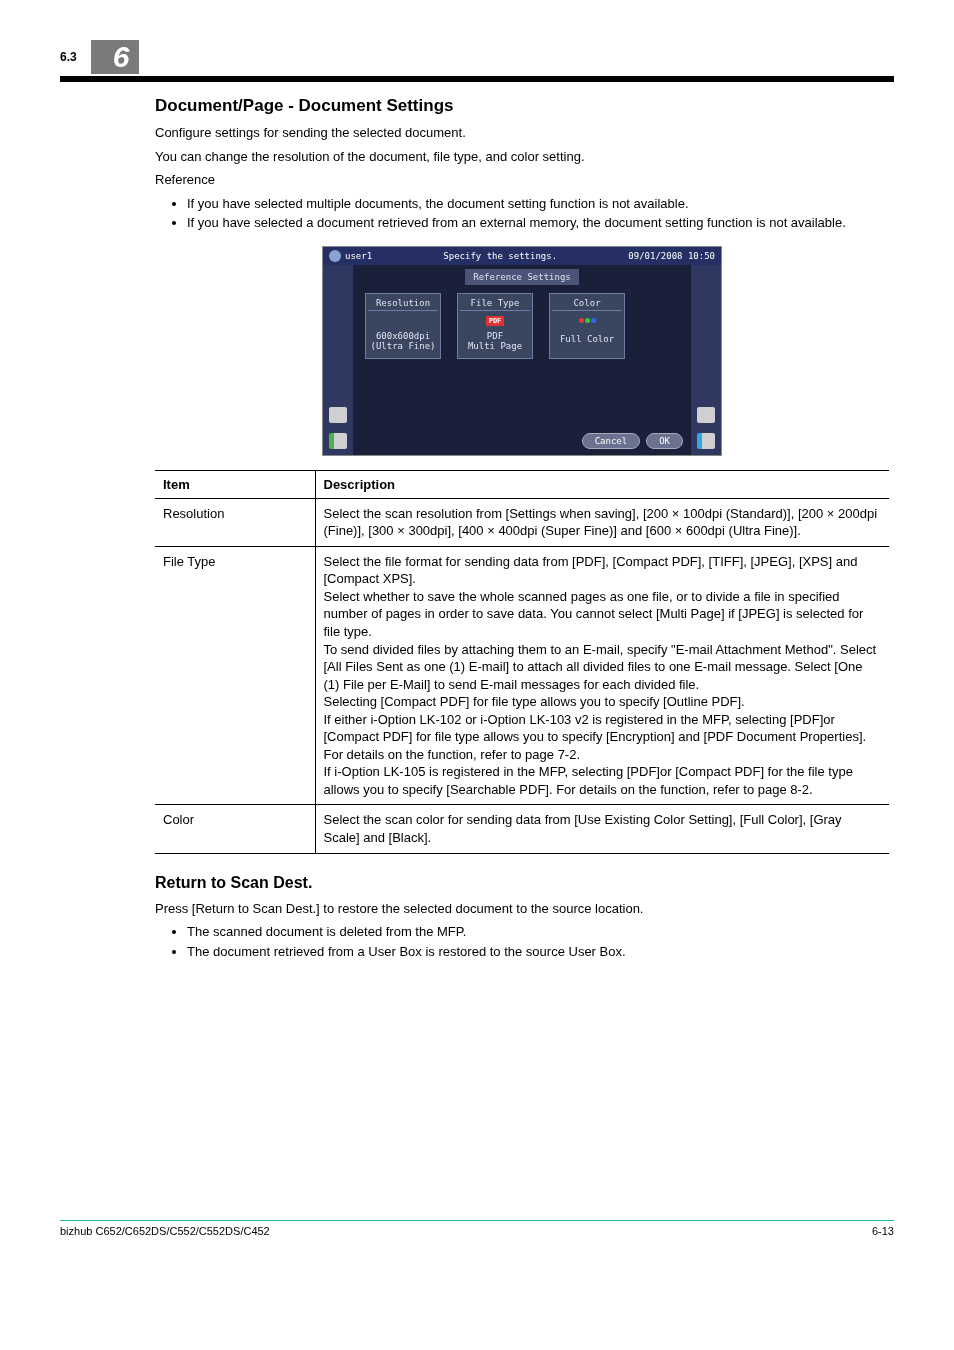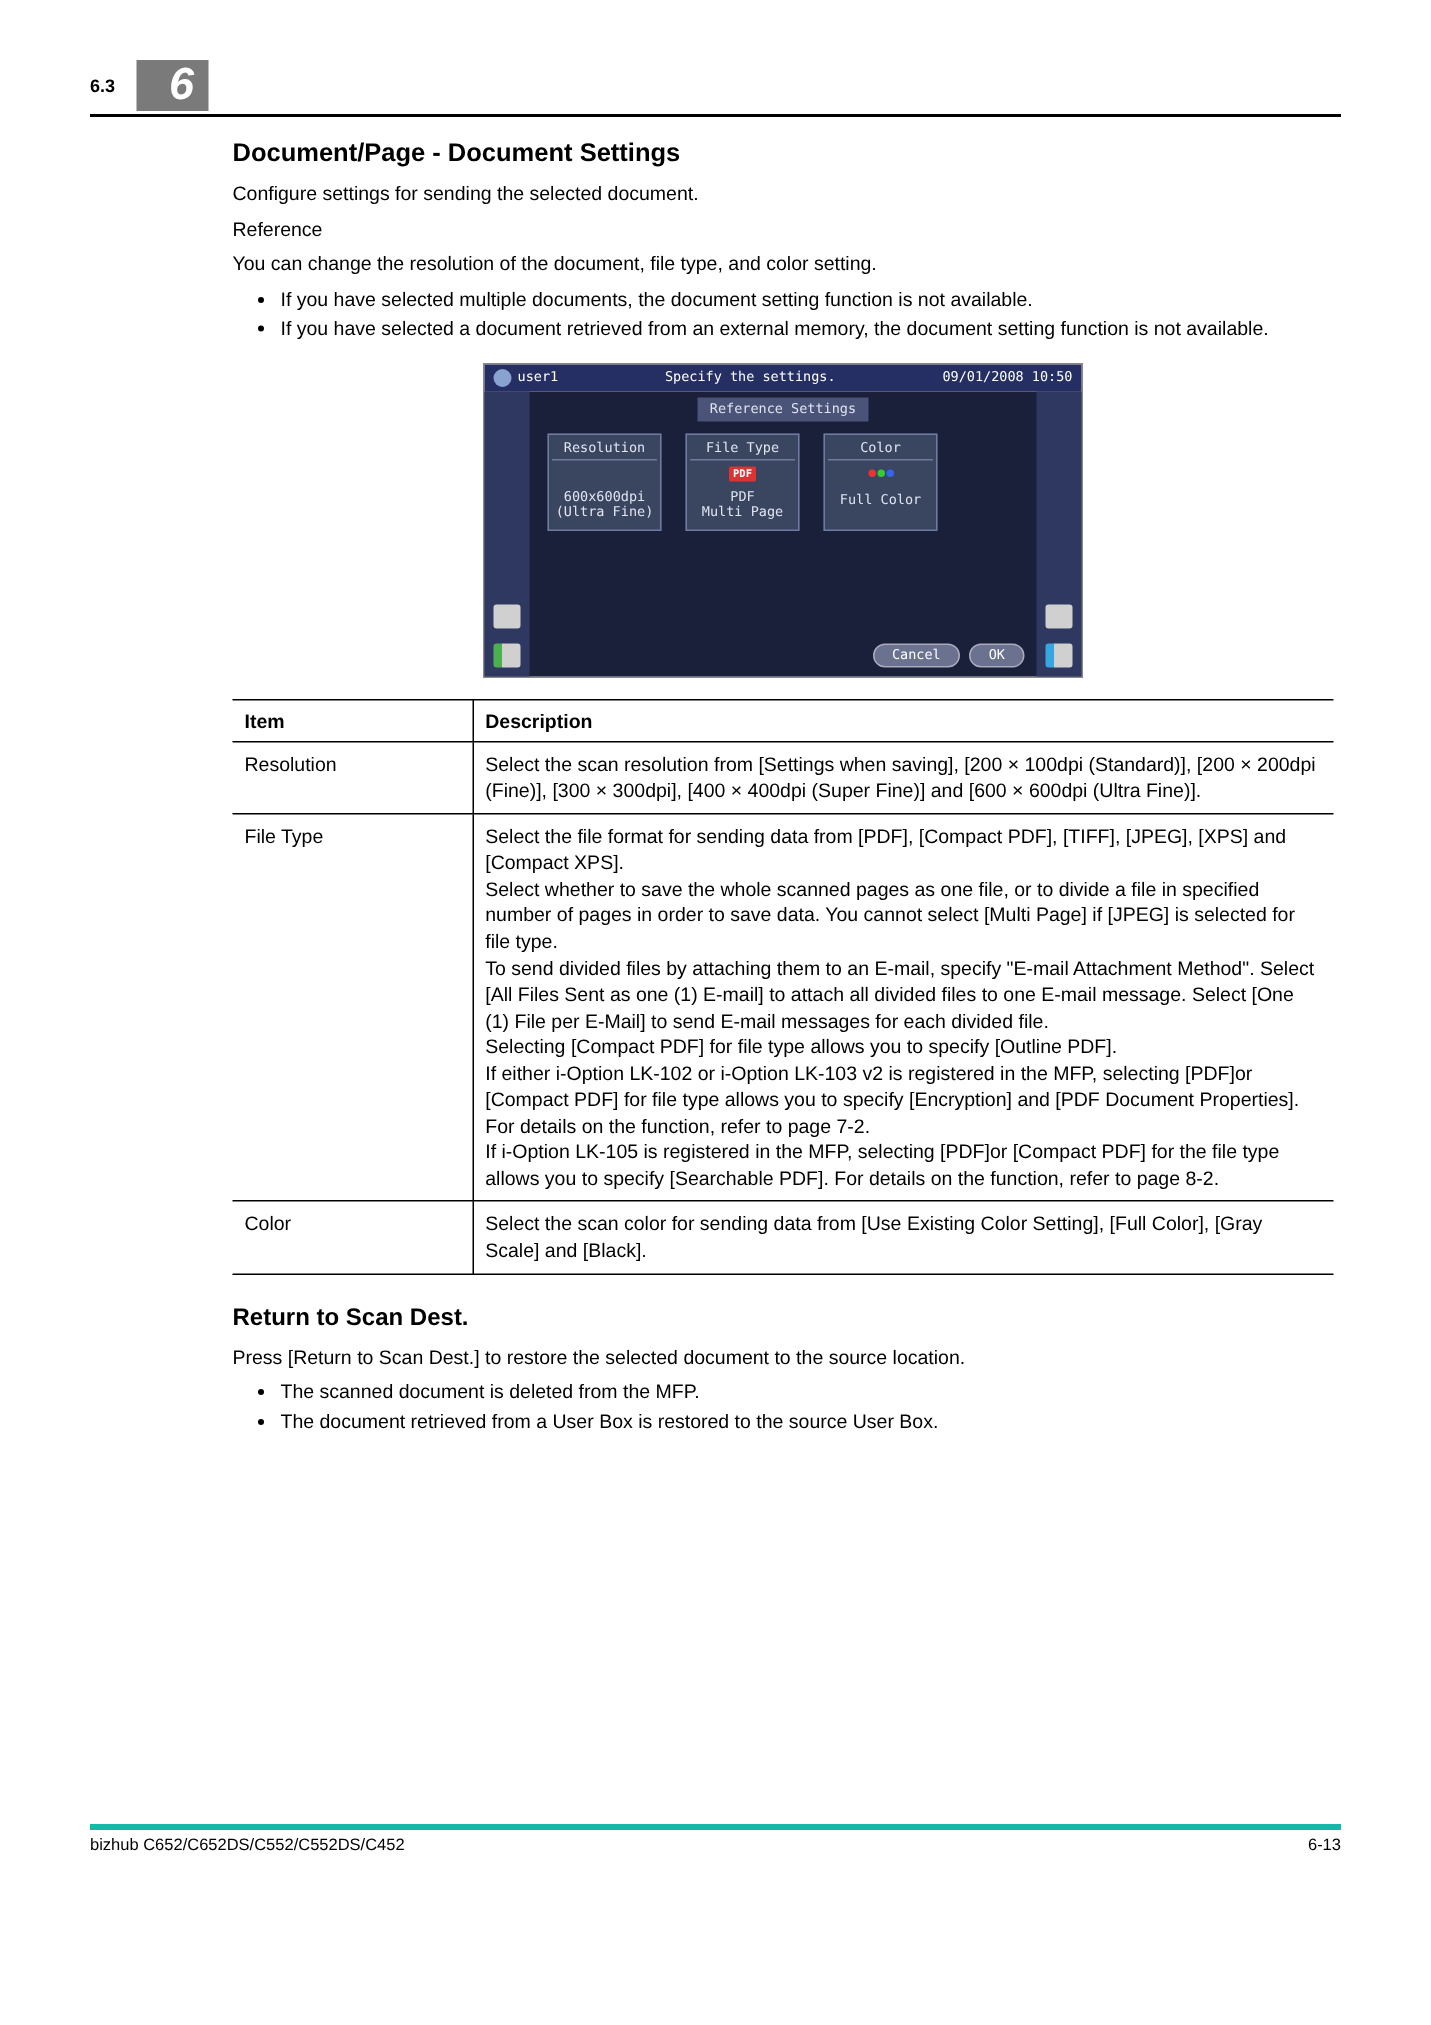--- a/index.html
+++ b/index.html
@@ -5,21 +5,21 @@
   * { box-sizing: border-box; }
   body {
     margin: 0;
     font-family: Arial, Helvetica, sans-serif;
     font-size: 13px;
     color: #000;
     background: #fff;
     width: 954px;
   }
   .page { padding: 40px 60px 30px 60px; }
-  .hdr { display: flex; align-items: center; border-bottom: 2px solid #000000; padding-bottom: 2px; margin-bottom: 10px; }
+  .hdr { display: flex; align-items: center; border-bottom: 6px solid #000000; padding-bottom: 2px; margin-bottom: 10px; }
   .hdr-sec { font-weight: bold; font-size: 12px; margin-right: 14px; }
   .hdr-title { font-weight: bold; font-size: 12px; flex: 1; }
   .hdr-chapnum { font-size: 30px; font-weight: bold; font-style: italic; color: #fff; background: #7a7a7a; padding: 2px 10px 2px 22px; line-height: 1; }
   .content { margin-left: 95px; margin-right: 5px; }
   .h2 { font-size: 17px; font-weight: bold; margin: 14px 0 8px 0; }
   .h2b { font-size: 16px; font-weight: bold; margin: 20px 0 8px 0; }
   p { margin: 6px 0; line-height: 1.35; }
   ul.bul { list-style: disc; padding-left: 32px; margin: 4px 0 10px 0; }
   ul.bul li { margin: 2px 0; line-height: 1.35; }
   .screenshot-wrap { text-align: center; margin: 14px 0; }
@@ -43,36 +43,36 @@
   .color-icon { display:inline-flex; gap:1px; justify-content:center; }
   .color-icon span { width:5px; height:5px; border-radius:50%; }
   .mfp-btns { position: absolute; right: 8px; bottom: 6px; display: flex; gap: 6px; }
   .mfp-btn { background: #6a7290; border: 1px solid #aab; border-radius: 8px; padding: 2px 12px; color: #fff; font-size: 9px; }
 
   table.desc { border-collapse: collapse; width: 100%; margin-top: 8px; }
   table.desc th { text-align: left; font-weight: bold; border-top: 1px solid #000; border-bottom: 1px solid #000; padding: 6px 8px; vertical-align: top; }
   table.desc td { border-bottom: 1px solid #000; padding: 6px 8px; vertical-align: top; line-height: 1.35; }
   table.desc th.c1, table.desc td.c1 { width: 160px; border-right: 1px solid #000; }
 
-  .ftr { display: flex; justify-content: space-between; border-top: 4px solid #14b8a6; margin-top: 260px; padding-top: 4px; font-size: 11px; }
+  .ftr { display: flex; justify-content: space-between; border-top: 1px solid #14b8a6; margin-top: 260px; padding-top: 4px; font-size: 11px; }
 </style>
 </head>
 <body>
 
 <div class="page">
   <div class="hdr">
     <span class="hdr-sec">6.3</span>
     <span class="hdr-chapnum">6</span>
   </div>
 
   <div class="content">
     <div class="h2">Document/Page - Document Settings</div>
     <p>Configure settings for sending the selected document.</p>
+    <p>You can change the resolution of the document, file type, and color setting.</p>
     <p>Reference</p>
-    <p>You can change the resolution of the document, file type, and color setting.</p>
     <ul class="bul">
       <li>If you have selected multiple documents, the document setting function is not available.</li>
       <li>If you have selected a document retrieved from an external memory, the document setting function is not available.</li>
     </ul>
 
     <div class="screenshot-wrap">
       <div class="mfp">
         <div class="mfp-head">
           <span class="mfp-user-icon"></span>
           <span class="mfp-user">user1</span>

